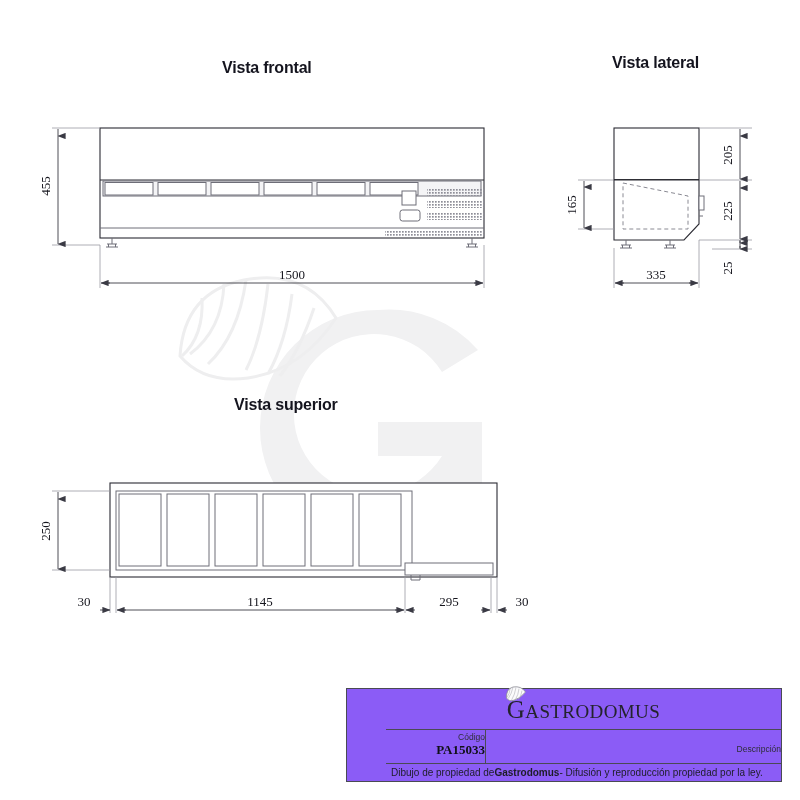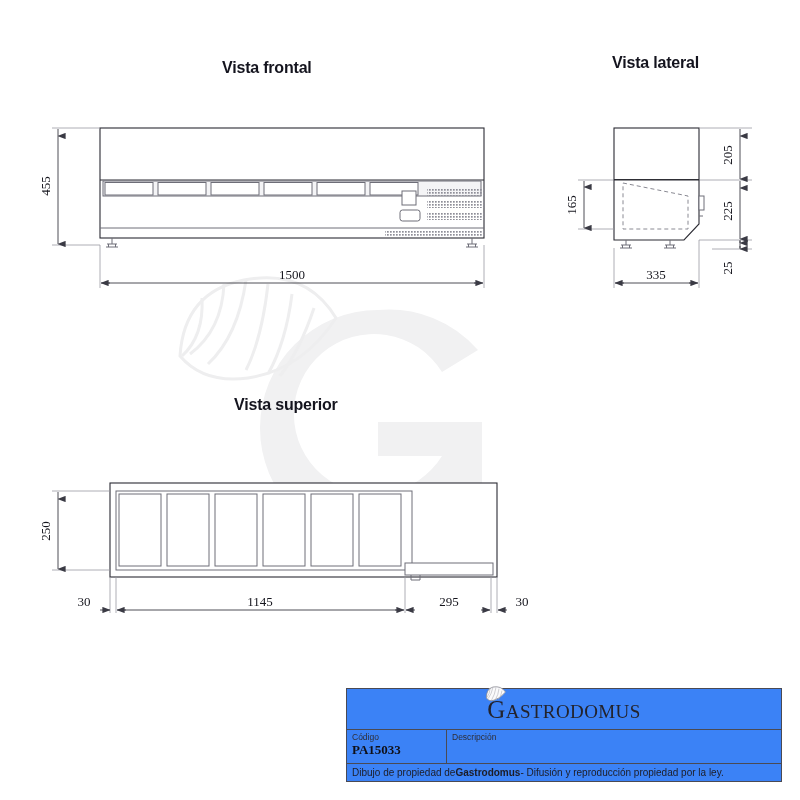--- a/index.html
+++ b/index.html
@@ -51,24 +51,24 @@
   .fillg{fill:#f4f4f6;}
 
   .dimtxt{font-size:13px;fill:#15151d;font-family:"Liberation Serif", serif;}
 
   
   .titleblock{
     position:absolute;
     left:346px;top:688px;
     width:436px;height:94px;
     border:1.3px solid #4a4a54;
-    background:#3b82f6;
+    background:#8b5cf6;
     box-sizing:border-box;
     z-index:6;
-    display:flex;flex-direction:column;
+    display:flex;flex-direction:column;padding-left:39px;
   }
   .tb-logo{
     height:40px;
     border-bottom:1.1px solid #4a4a54;
     display:flex;align-items:center;justify-content:center;
     position:relative;
   }
   .logo-wrap{display:flex;align-items:flex-end;position:relative;}
   .logo-shell{position:absolute;left:-2px;top:-11px;width:22px;height:18px;}
   .logo-text{
@@ -77,31 +77,33 @@
     letter-spacing:0.4px;
     color:#23232c;
     line-height:1;
     white-space:nowrap;
   }
   .logo-text .cap{font-size:25px;}
   .tb-mid{
     display:flex;
     border-bottom:1.1px solid #4a4a54;
     height:33px;
+    text-align:right;
   }
   .tb-code{
     width:100px;
     border-right:1.1px solid #4a4a54;
     padding:2px 0 0 5px;
     box-sizing:border-box;
   }
   .tb-desc{
     flex:1;
     padding:2px 0 0 5px;
     box-sizing:border-box;
+    margin-top:12px;
   }
   .tb-lbl{font-size:8.5px;color:#2e2e38;line-height:10px;display:block;}
   .tb-val{font-size:13px;font-weight:bold;color:#101018;line-height:15px;display:block;font-family:Liberation Serif, serif;}
   .tb-val-n{font-size:13px;font-weight:normal;color:#101018;line-height:15px;display:block;}
   .tb-foot{
     flex:1;
     display:flex;align-items:center;
     padding-left:5px;
     font-size:10px;
     color:#1d1d26;

